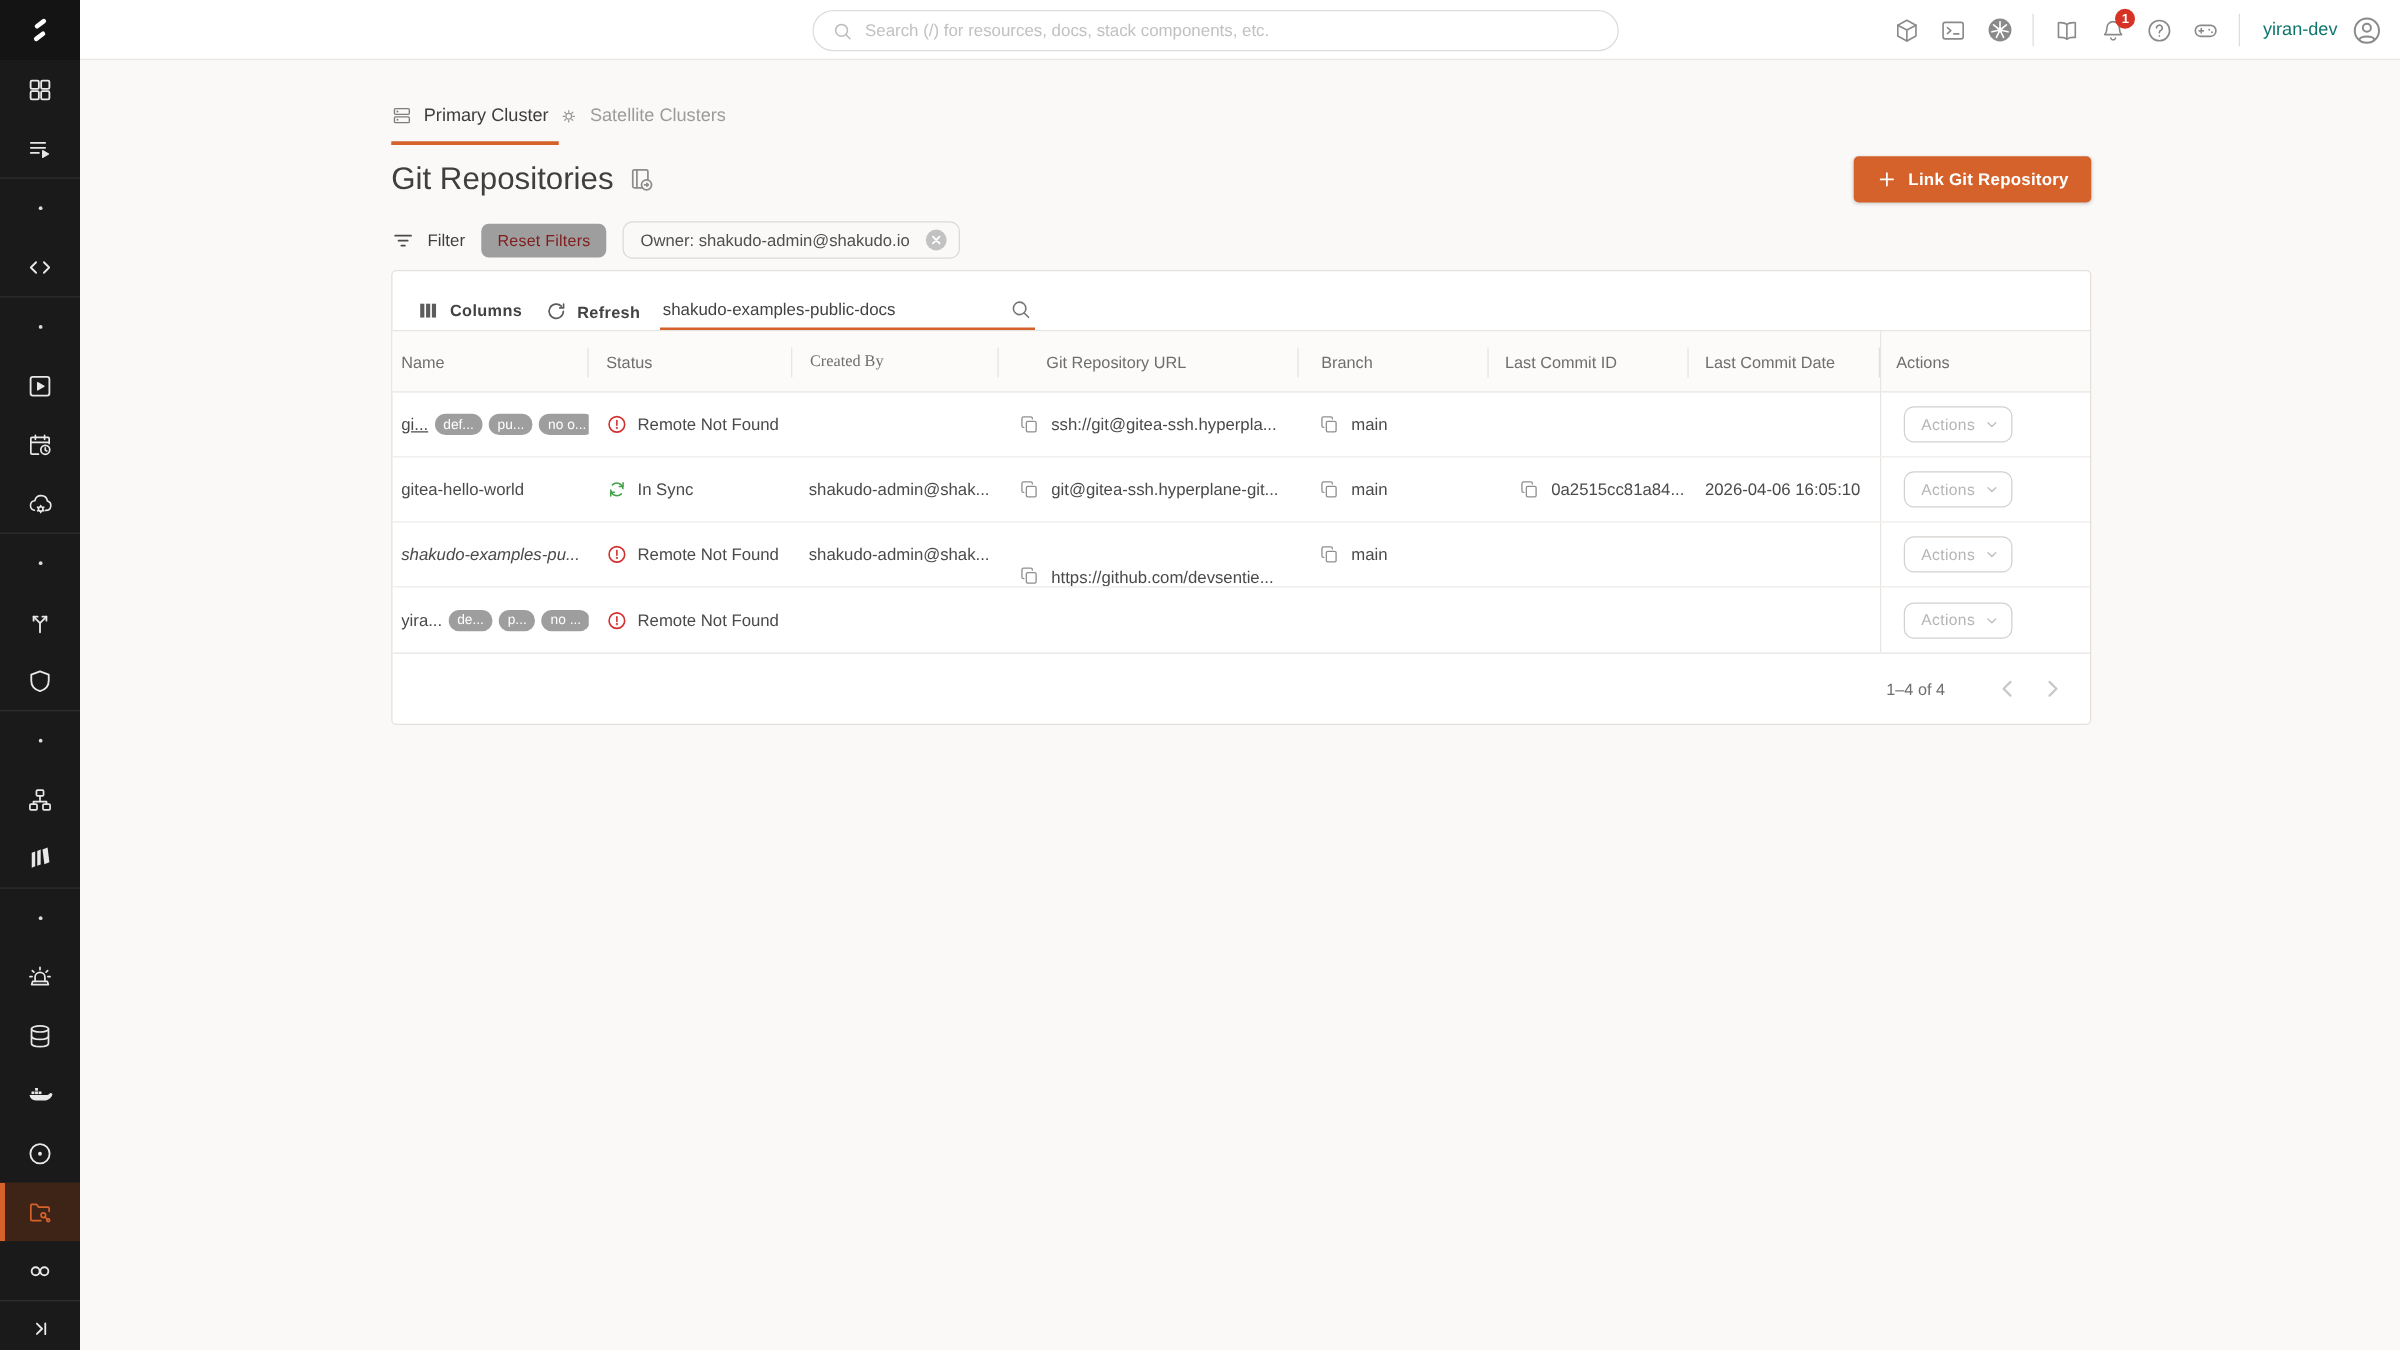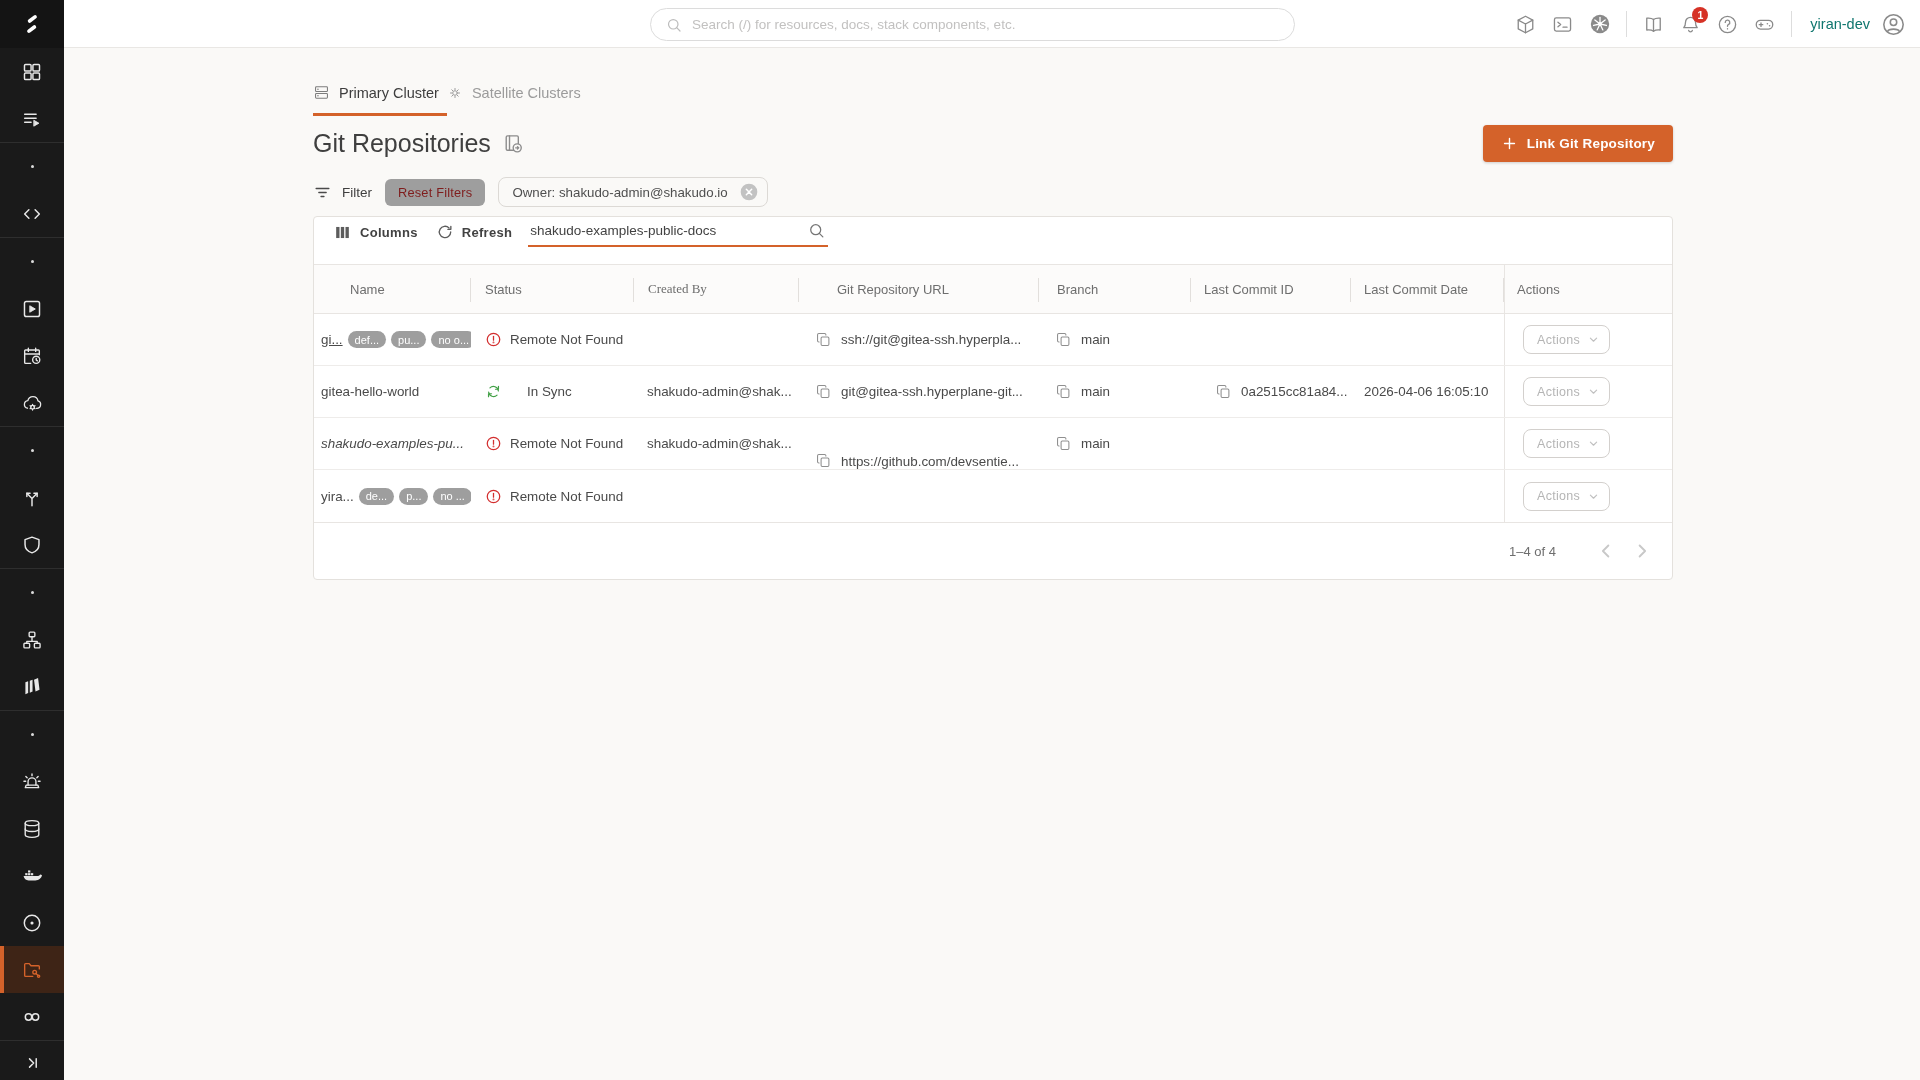--- a/index.html
+++ b/index.html
@@ -40,21 +40,21 @@
   .title-row{display:flex;align-items:center;justify-content:space-between;margin-top:9px}
   .page-title{display:flex;align-items:center;gap:11px;font-size:25px;font-weight:400;color:#3f3f3f}
   .primary-btn{display:flex;align-items:center;gap:9px;background:var(--accent,#d4622a);color:#fff;border:none;border-radius:4px;height:37px;padding:0 18px;font-size:13.5px;font-weight:700;letter-spacing:.2px;cursor:pointer;box-shadow:0 1px 3px rgba(0,0,0,.18)}
   .filter-row{display:flex;align-items:center;margin-top:15px;gap:13px}
   .filter-label{display:flex;align-items:center;gap:10px;font-size:13.5px;color:#3f3f3f;cursor:pointer}
   .reset-btn{background:var(--chip,#9e9e9e);border:none;color:#7f1d1d;font-size:12.8px;border-radius:6px;padding:6px 13px;cursor:pointer;letter-spacing:.2px}
   .owner-chip{display:flex;align-items:center;gap:11px;border:1px solid #dcd9d5;border-radius:8px;padding:4px 8px 4px 13px;font-size:13.3px;color:#4f4f4f;cursor:pointer;background:transparent}
 
   
   .table-card{margin-top:9px;background:#fff;border:1px solid #e4e1dd;border-radius:4px;width:1360px}
-  .toolbar{height:47px;display:flex;align-items:flex-start;padding-left:10px}
+  .toolbar{height:47px;display:flex;align-items:flex-end;padding-left:10px}
   .tool-btn{display:flex;align-items:center;gap:8px;background:none;border:none;color:#424242;font-size:13px;font-weight:700;letter-spacing:.3px;cursor:pointer;padding:6px 9px}
   .table-search{margin-left:7px;width:300px;display:flex;align-items:center;border-bottom:2px solid var(--accent,#d4622a);padding:4px 2px 5px}
   .table-search input{border:none;outline:none;flex:1;font:inherit;font-size:13.5px;color:#424242;background:none}
   .thead,.trow{display:grid;grid-template-columns:157px 163px 165px 240px 152px 160px 153px 168px}
   .thead{border-top:1px solid #e8e5e2;border-bottom:1px solid #e8e5e2;background:#fcfbfa;height:50px}
   .th{display:flex;align-items:center;font-size:13px;color:#6e6e6e;font-weight:400;position:relative;white-space:nowrap;overflow:hidden;cursor:pointer}
   .th:not(.actions-col)::after{content:"";position:absolute;right:0;top:13px;height:24px;width:1px;background:#e2dfdc}
   .trow{height:52px;border-bottom:1px solid #eeecea}
   .trow:last-child{border-bottom:none}
   .td{display:flex;align-items:center;font-size:13.4px;color:#4a4a4a;overflow:hidden;white-space:nowrap}
@@ -435,21 +435,21 @@
         <input value="shakudo-examples-public-docs" style="">
         <span class="i" style="width:19px;height:19px;color:#757575">
             <svg viewBox="0 0 24 24" fill="none" stroke="currentColor" stroke-width="1.6" stroke-linecap="round" stroke-linejoin="round" xmlns="http://www.w3.org/2000/svg">
               <circle cx="11" cy="11" r="6.3"></circle>
               <path d="M15.6 15.6 20 20"></path>
             </svg>
           </span>
       </div>
     </div>
     <div class="thead">
-        <div class="th" style="padding-left: 7px; margin-left: 29px;">Name</div>
+        <div class="th" style="padding-left: 7px;">Name</div>
         <div class="th" style="padding-left: 14px;">Status</div>
         <div class="th" style="padding-left: 14px; font-family: Liberation Serif, serif;">Created By</div>
         <div class="th" style="padding-left: 38px;">Git Repository URL</div>
         <div class="th" style="padding-left: 18px;">Branch</div>
         <div class="th" style="padding-left: 13px;">Last Commit ID</div>
         <div class="th" style="padding-left: 13px;">Last Commit Date</div>
         <div class="th actions-col" style="padding-left: 12px;">Actions</div>
       </div>
     <div class="tbody">
         <div class="trow">
@@ -505,21 +505,21 @@
           <div class="td" style="padding-left: 7px;">
             <span style="overflow: hidden; flex-shrink: 0;">gitea-hello-world</span>
           </div>
           <div class="td" style="padding-left: 14px;">
             <span class="i" style="height: 17px; width: 17px; color: rgb(67, 160, 71);">
               <svg viewBox="0 0 24 24" fill="none" stroke="currentColor" stroke-width="1.7" stroke-linecap="round" stroke-linejoin="round" xmlns="http://www.w3.org/2000/svg">
                 <path d="M18.9 11.2A7 7 0 0 0 7 6.9M5.1 12.8A7 7 0 0 0 17 17.1"></path>
                 <path d="M19 4.6v4.2h-4.2M5 19.4v-4.2h4.2"></path>
               </svg>
             </span>
-            <span style="margin-left: 25px;">In Sync</span>
+            <span style="margin-left: 8px;">In Sync</span>
           </div>
           <div class="td" style="padding-left: 13px;">shakudo-admin@shak...</div>
           <div class="td" style="padding-left: 16px;">
             <span class="i" style="height: 17px; width: 17px; color: rgb(143, 143, 143); cursor: pointer;">
               <svg viewBox="0 0 24 24" fill="none" stroke="currentColor" stroke-width="1.5" stroke-linecap="round" stroke-linejoin="round" xmlns="http://www.w3.org/2000/svg">
                 <rect x="8.6" y="8.6" width="11" height="11.8" rx="1.6"></rect>
                 <path d="M5.8 15.4h-.4a1.8 1.8 0 0 1-1.8-1.8V5.4a1.8 1.8 0 0 1 1.8-1.8h8.2a1.8 1.8 0 0 1 1.8 1.8v.4"></path>
               </svg>
             </span>
             <span style="margin-left: 9px; overflow: hidden;">git@gitea-ssh.hyperplane-git...</span>

